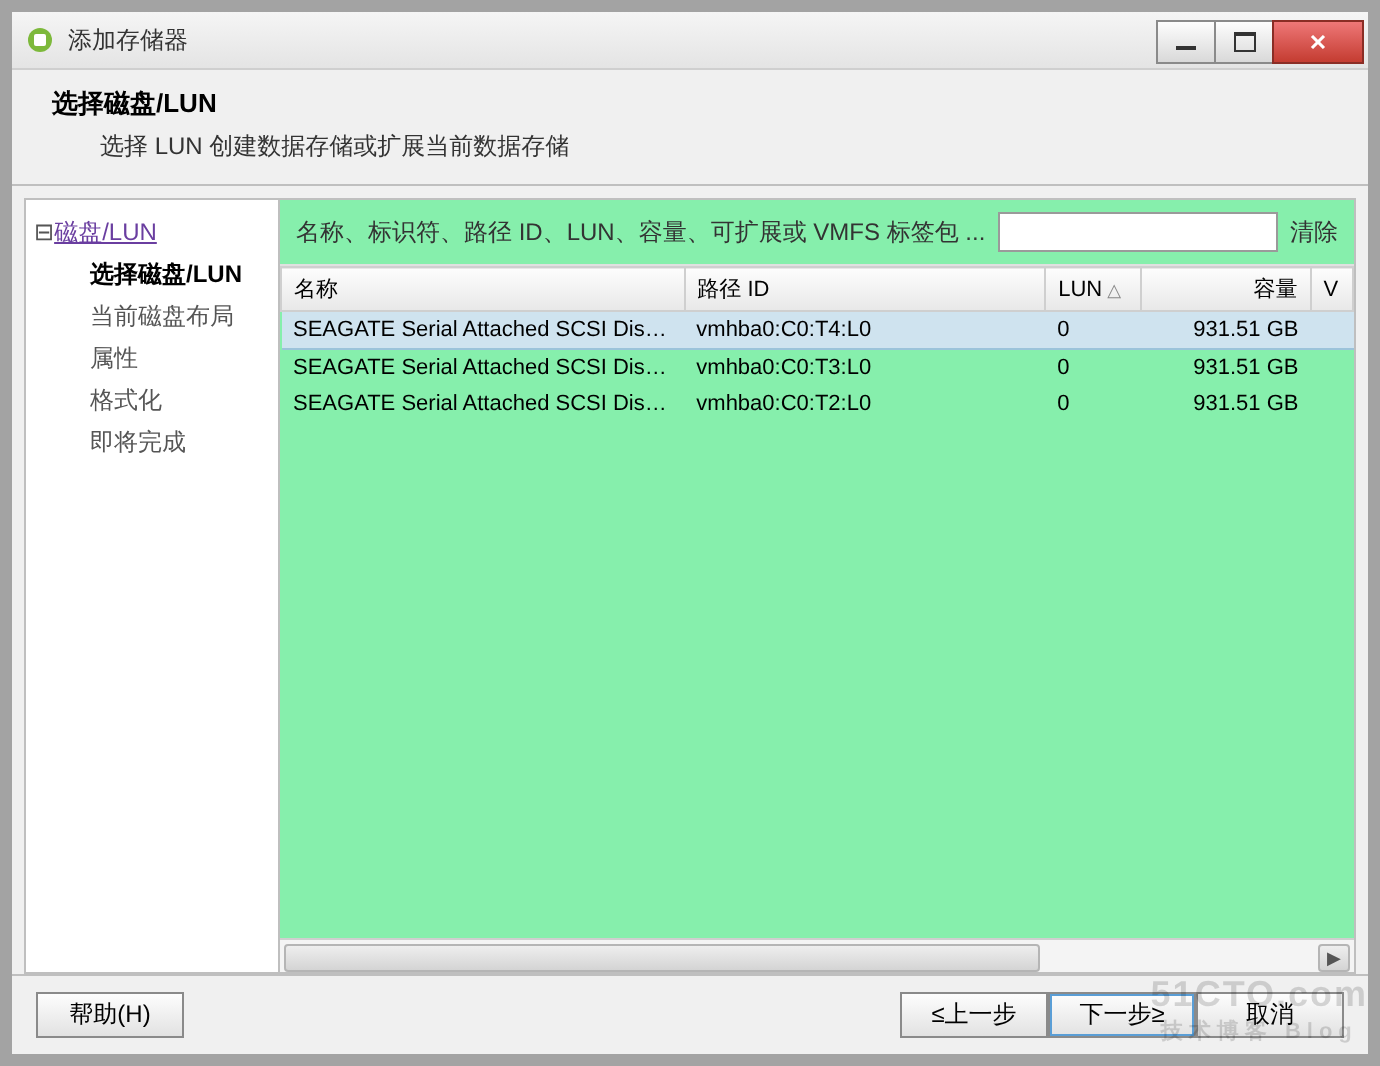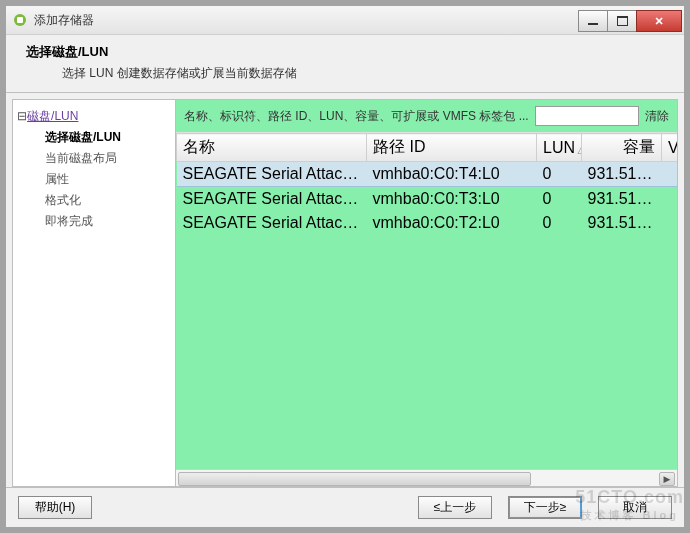--- a/index.html
+++ b/index.html
@@ -11,48 +11,48 @@
   .title-text{flex:1;font-size:12px;color:#333;}
   .win-btns{display:flex;height:20px;margin-right:2px;}
   .win-btn{width:28px;height:20px;border:1px solid #8a8a8a;margin-left:-1px;display:flex;align-items:center;justify-content:center;font-size:10px;font-family:Arial;background:linear-gradient(#fdfdfd,#d9d9d9);}
   .win-btn.min::after{content:"";display:block;width:10px;border-bottom:2px solid #333;margin-top:6px;}
   .win-btn.max::after{content:"";display:block;width:9px;height:7px;border:1px solid #333;border-top-width:2px;}
   .win-btn.close{background:linear-gradient(#e77,#c43c31);color:#fff;border-color:#8a2d25;width:44px;}
   .win-btn.close::after{content:"✕";font-weight:bold;font-size:11px;}
   
   .header{padding:8px 20px 10px 20px;border-bottom:1px solid #bfbfbf;background:#f0f0f0;}
   .header .h1{font-weight:bold;font-size:13px;margin-bottom:4px;}
-  .header .h2{font-size:12px;margin-left:36px;color:#333;}
+  .header .h2{font-size:12px;margin-left:24px;color:#333;}
   
   .body{flex:1;display:flex;padding:6px 6px 0 6px;min-height:0;}
-  .nav{width:164px;border:1px solid #bfbfbf;background:#fff;padding:6px 4px;box-sizing:border-box;overflow:auto;}
+  .nav{width:128px;border:1px solid #bfbfbf;background:#fff;padding:6px 4px;box-sizing:border-box;overflow:auto;}
   .nav ul{list-style:none;margin:0;padding:0;}
   .nav li{padding:2px 0 2px 0;}
   .nav .root{color:#6a3ea0;text-decoration:underline;}
   .nav .root::before{content:"⊟ ";color:#555;text-decoration:none;display:inline-block;}
   .nav .child{padding-left:28px;color:#555;}
   .nav .child.sel{font-weight:bold;color:#000;}
   .content{flex:1;display:flex;flex-direction:column;border:1px solid #bfbfbf;border-left:none;background:#86efac;min-width:0;}
   .filterbar{display:flex;align-items:center;padding:6px 8px;gap:6px;border-bottom:1px solid #e0e0e0;}
   .filterbar .lbl{white-space:nowrap;color:#333;}
   .filterbar input{flex:1;min-width:40px;height:18px;border:1px solid #9a9a9a;padding:0 3px;font-size:12px;}
   .filterbar .clear{color:#333;cursor:default;}
   
   .table-wrap{flex:1;overflow:auto;position:relative;}
-  table{border-collapse:collapse;width:100%;table-layout:fixed;font-size:16px;}
+  table{border-collapse:collapse;width:100%;table-layout:fixed;font-size:11px;}
   thead th{background:linear-gradient(#fdfdfd,#e8e8e8);border:1px solid #cfcfcf;border-top:1px solid #cfcfcf;text-align:left;font-weight:normal;padding:3px 6px;position:sticky;top:0;white-space:nowrap;overflow:hidden;}
   thead th.sort::after{content:" △";color:#888;font-size:9px;}
   tbody td{padding:3px 6px;border-bottom:0;white-space:nowrap;overflow:hidden;text-overflow:ellipsis;}
   tbody tr.selected td{background:#cfe3ef;border-top:1px solid #9cc3da;border-bottom:1px solid #9cc3da;}
   .hscroll{height:16px;border-top:1px solid #cfcfcf;background:#f4f4f4;position:relative;}
   .hscroll .thumb{position:absolute;left:2px;top:2px;height:12px;width:70%;background:linear-gradient(#eee,#d4d4d4);border:1px solid #b5b5b5;border-radius:2px;}
   .hscroll .arr{position:absolute;top:2px;width:14px;height:12px;background:linear-gradient(#eee,#d4d4d4);border:1px solid #b5b5b5;border-radius:2px;display:flex;align-items:center;justify-content:center;font-size:9px;color:#555;}
   .hscroll .arr.r{right:2px;}
   
-  .footer{display:flex;align-items:center;padding:8px 12px;border-top:1px solid #bfbfbf;background:#f0f0f0;gap:16px;}
+  .footer{display:flex;align-items:center;padding:8px 12px;border-top:1px solid #bfbfbf;background:#f0f0f0;gap:0;}
   .footer .spacer{flex:1;}
   .btn{min-width:74px;height:23px;border:1px solid #8a8a8a;background:linear-gradient(#fdfdfd,#e2e2e2);font-size:12px;padding:0 10px;cursor:default;}
   .btn.primary{box-shadow:0 0 0 1px #5a9ed6 inset;}
   .watermark{position:absolute;right:0;bottom:4px;font-size:18px;color:rgba(0,0,0,.15);font-weight:bold;font-family:Arial;letter-spacing:1px;pointer-events:none;}
   .watermark small{display:block;font-size:11px;letter-spacing:3px;text-align:center;}
 </style>
 </head>
 <body>
 
 <div class="window">

